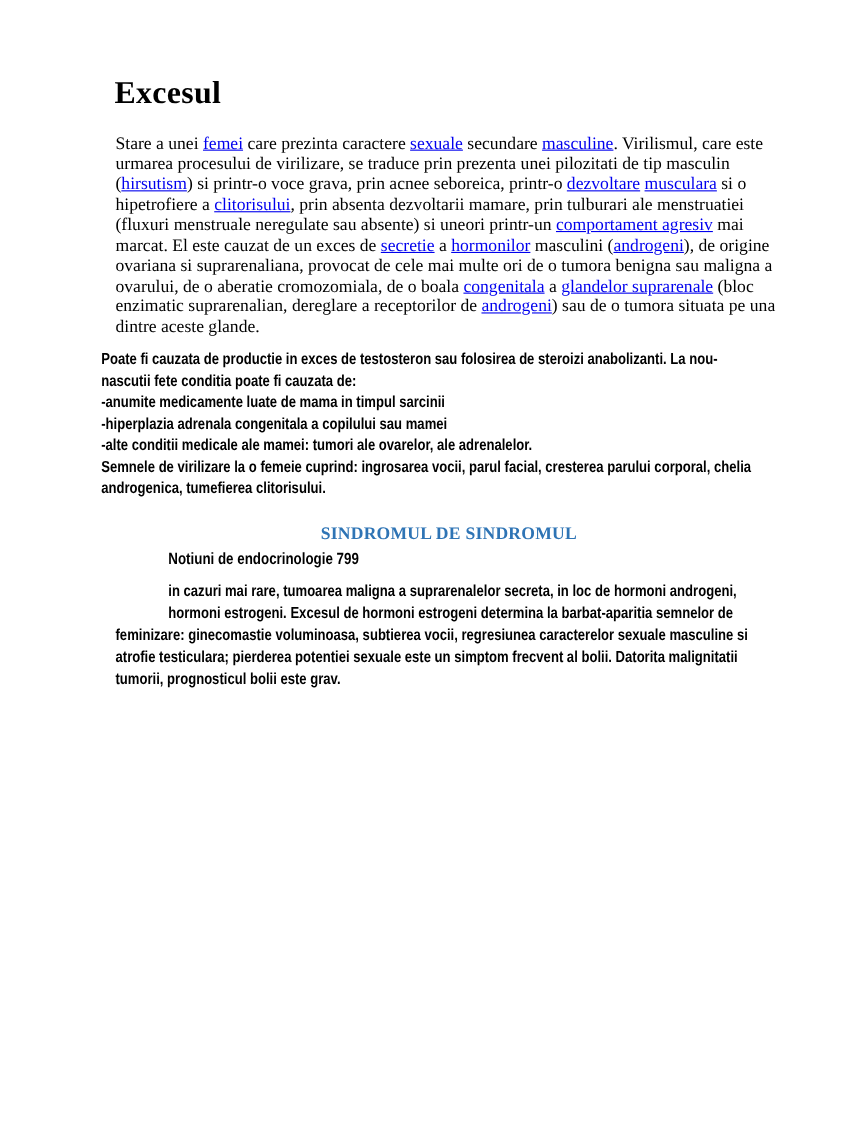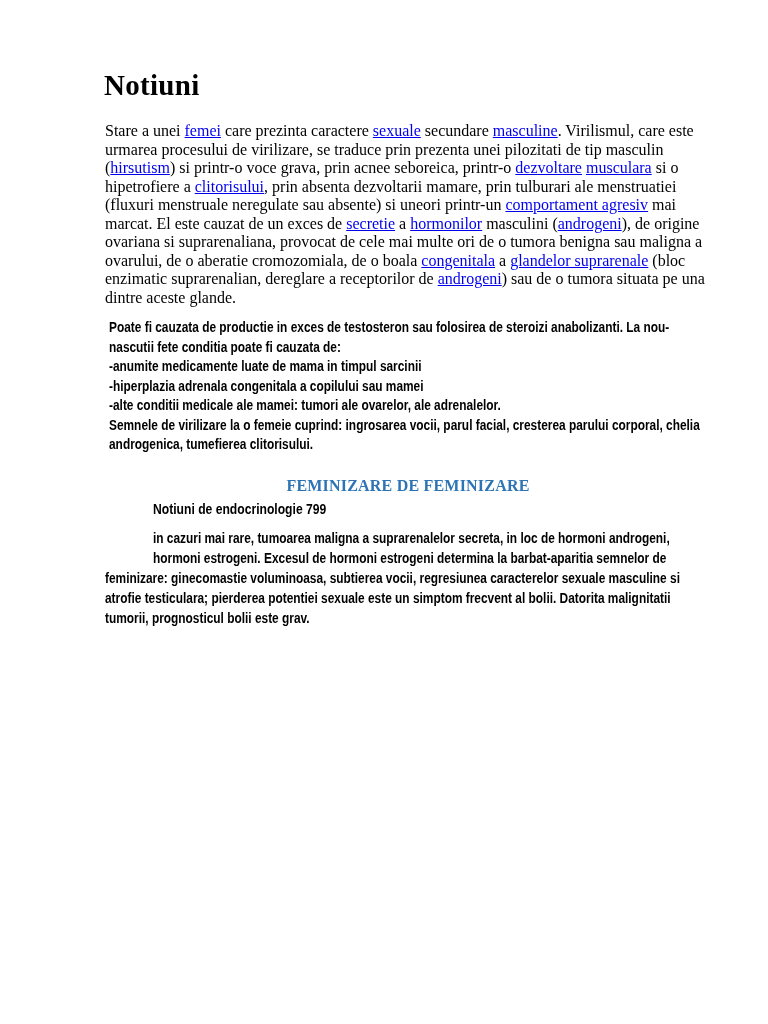--- a/index.html
+++ b/index.html
@@ -12,21 +12,21 @@
     position:absolute; top:69px; left:104px; margin:0;
     font-family:"Liberation Serif", serif;
     font-weight:bold; font-size:29px; color:#000; letter-spacing:0.3px;
   }
   .intro {
     position:absolute; top:122px; left:105px; width:606px; margin:0;
     font-family:"Liberation Serif", serif;
     font-size:16px; line-height:18.5px; color:#000; text-align:left;
   }
   .intro a.lnk { color:var(--link-color,#0000EE); text-decoration:underline; cursor:pointer; }
-  .causes  { position:absolute; top:318px; left:109px; width:660px; }
+  .causes  { position:absolute; top:318px; left:92px; width:660px; }
   .femin   { position:absolute; top:528px; left:105px; width:660px; }
   .tline {
     font-family:"Liberation Sans", sans-serif; font-weight:bold;
     font-size:14.5px; line-height:19.5px; color:#000;
     white-space:nowrap; transform:scaleX(0.82); transform-origin:0 50%;
   }
   .femin .tline { line-height:20px; }
   .tline.indent { margin-left:48px; }
   .fem-heading {
     position:absolute; top:477px; left:105px; width:606px; margin:0;
@@ -38,35 +38,35 @@
     position:absolute; top:499px; left:153px; margin:0;
     font-family:"Liberation Sans", sans-serif; font-weight:bold;
     font-size:14.8px; line-height:20px; color:#000;
     white-space:nowrap; transform:scaleX(0.82); transform-origin:0 50%;
   }
 </style>
 </head>
 <body>
 
 <div class="page">
-  <h1 class="title">Notiuni</h1>
+  <h1 class="title">Excesul</h1>
 
   <p class="intro"><span>Stare a unei </span><a class="lnk" href="#">femei</a><span> care prezinta caractere </span><a class="lnk" href="#">sexuale</a><span> secundare </span><a class="lnk" href="#">masculine</a><span>. Virilismul, care este urmarea procesului de virilizare, se traduce prin prezenta unei pilozitati de tip masculin (</span><a class="lnk" href="#">hirsutism</a><span>) si printr-o voce grava, prin acnee seboreica, printr-o </span><a class="lnk" href="#">dezvoltare</a><span> </span><a class="lnk" href="#">musculara</a><span> si o hipetrofiere a </span><a class="lnk" href="#">clitorisului</a><span>, prin absenta dezvoltarii mamare, prin tulburari ale menstruatiei (fluxuri menstruale neregulate sau absente) si uneori printr-un </span><a class="lnk" href="#">comportament agresiv</a><span> mai marcat. El este cauzat de un exces de </span><a class="lnk" href="#">secretie</a><span> a </span><a class="lnk" href="#">hormonilor</a><span> masculini (</span><a class="lnk" href="#">androgeni</a><span>), de origine ovariana si suprarenaliana, provocat de cele mai multe ori de o tumora benigna sau maligna a ovarului, de o aberatie cromozomiala, de o boala </span><a class="lnk" href="#">congenitala</a><span> a </span><a class="lnk" href="#">glandelor suprarenale</a><span> (bloc enzimatic suprarenalian, dereglare a receptorilor de </span><a class="lnk" href="#">androgeni</a><span>) sau de o tumora situata pe una dintre aceste glande.</span></p>
 
   <div class="causes">
       <div class="tline">Poate fi cauzata de productie in exces de testosteron sau folosirea de steroizi anabolizanti. La nou-</div>
       <div class="tline">nascutii fete conditia poate fi cauzata de:</div>
       <div class="tline">-anumite medicamente luate de mama in timpul sarcinii</div>
       <div class="tline">-hiperplazia adrenala congenitala a copilului sau mamei</div>
       <div class="tline">-alte conditii medicale ale mamei: tumori ale ovarelor, ale adrenalelor.</div>
       <div class="tline">Semnele de virilizare la o femeie cuprind: ingrosarea vocii, parul facial, cresterea parului corporal, chelia</div>
       <div class="tline">androgenica, tumefierea clitorisului.</div>
     </div>
 
-  <h2 class="fem-heading">FEMINIZARE DE FEMINIZARE</h2>
+  <h2 class="fem-heading">SINDROMUL DE SINDROMUL</h2>
 
   <p class="note">Notiuni de endocrinologie 799</p>
 
   <div class="femin">
       <div class="tline indent">in cazuri mai rare, tumoarea maligna a suprarenalelor secreta, in loc de hormoni androgeni,</div>
       <div class="tline indent">hormoni estrogeni. Excesul de hormoni estrogeni determina la barbat-aparitia semnelor de</div>
       <div class="tline">feminizare: ginecomastie voluminoasa, subtierea vocii, regresiunea caracterelor sexuale masculine si</div>
       <div class="tline">atrofie testiculara; pierderea potentiei sexuale este un simptom frecvent al bolii. Datorita malignitatii</div>
       <div class="tline">tumorii, prognosticul bolii este grav.</div>
     </div>

